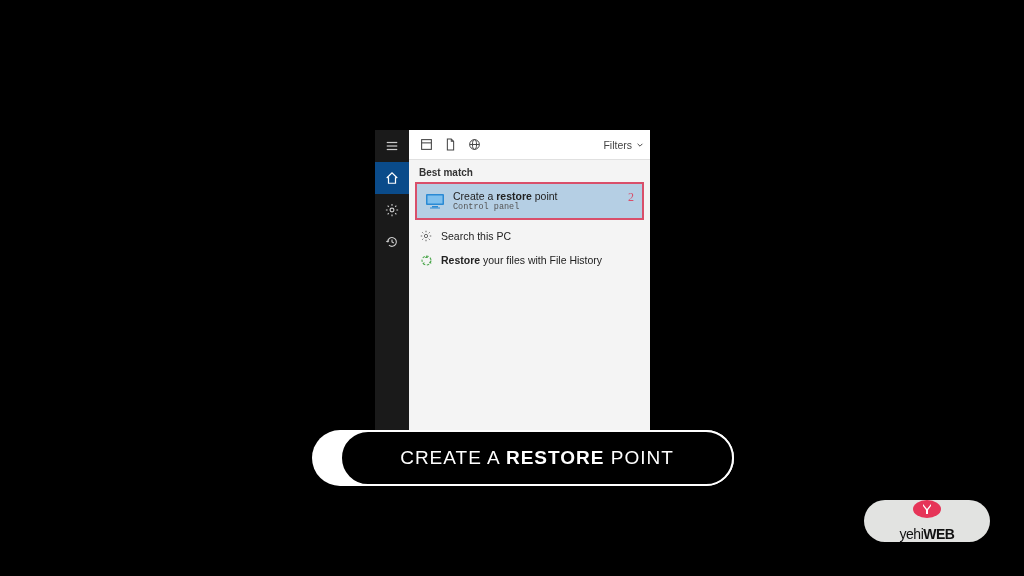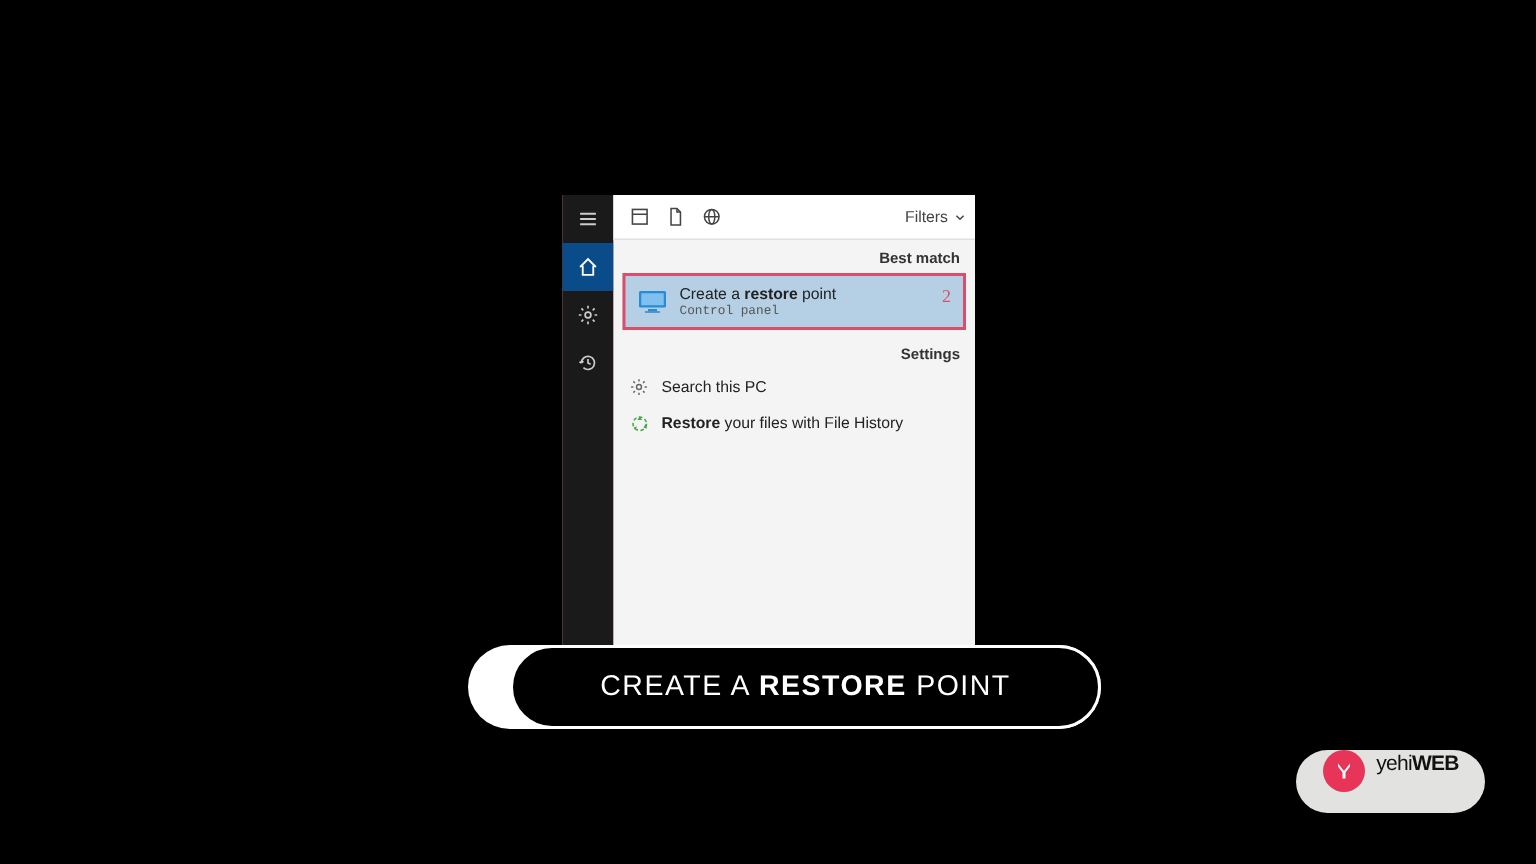--- a/index.html
+++ b/index.html
@@ -66,21 +66,20 @@
     color: #444;
     display: flex;
     align-items: center;
     gap: 4px;
   }
   .section-title {
     font-size: 10px;
     font-weight: 600;
     color: #333;
     padding: 7px 10px 4px 10px;
-    text-align: right;
   }
   .best-match-item {
     margin: 0 6px 4px 6px;
     padding: 6px 8px;
     background: #b5cfe4;
     border: 2px solid #d94f6a;
     display: flex;
     align-items: center;
     gap: 8px;
     position: relative;
@@ -174,24 +173,25 @@
   .caption-front strong { font-weight: 800; }
   .badge {
     position: absolute;
     right: 34px;
     bottom: 34px;
     width: 126px;
     height: 42px;
     background: #e2e3e1;
     border-radius: 21px;
     display: flex;
-    align-items: flex-start;
+    align-items: center;
     justify-content: center;
     gap: 8px;
     box-shadow: 0 2px 6px rgba(0,0,0,0.25);
+    flex-direction: column;
   }
   .badge-logo {
     width: 28px; height: 28px;
     background: #e63558;
     border-radius: 50%;
     display: flex;
     align-items: center;
     justify-content: center;
     color: #fff;
     font-weight: 700;
@@ -290,21 +290,20 @@
             <rect x="5" y="14.5" width="10" height="1" fill="#2a8ad4"></rect>
           </svg>
       </div>
       <div class="bm-text">
         <div class="bm-title"><span>Create a </span><strong>restore</strong><span> point</span></div>
         <div class="bm-sub">Control panel</div>
       </div>
       <div class="bm-annotation">2</div>
     </div>
 
-    <div class="section-title">Settings</div>
 
     <div class="result-item">
       <div class="ri-icon">
         <svg width="12" height="12" viewBox="0 0 16 16" fill="none" stroke="#666" stroke-width="1.3">
             <circle cx="8" cy="8" r="2.2"></circle>
             <path d="M8 1v2M8 13v2M1 8h2M13 8h2M3 3l1.4 1.4M11.6 11.6L13 13M3 13l1.4-1.4M11.6 4.4L13 3"></path>
           </svg>
       </div>
       <div class="ri-text"><span>Search this PC</span><strong></strong><span></span></div>
     </div>

